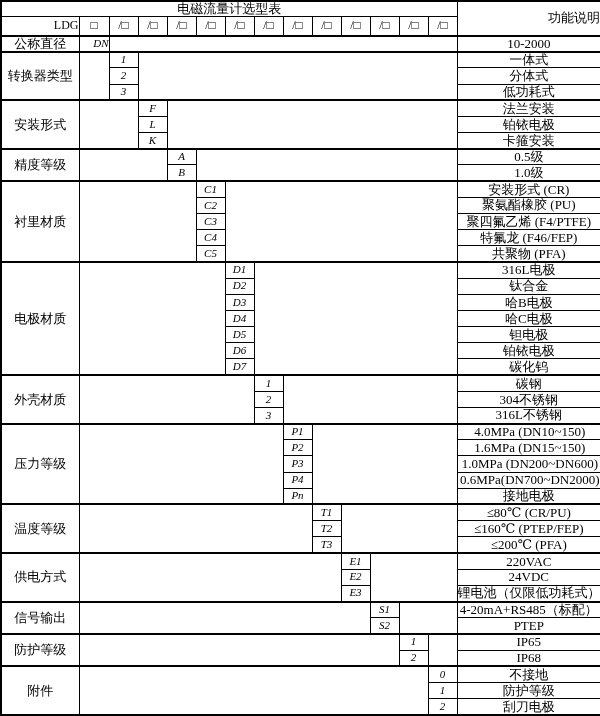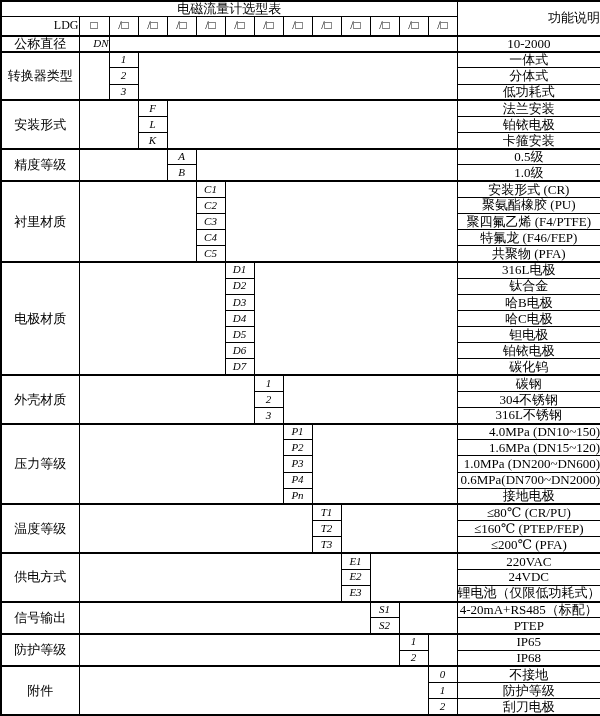--- a/index.html
+++ b/index.html
@@ -13,21 +13,21 @@
   tr.hdr{height:14px;}
   tr.ldgrow{height:19px;}
   tr.r{height:16px;}
   .title{font-size:13px;}
   .rhead{font-size:13px;text-align:right;}
   .ldg{text-align:right;padding-left:8px;font-size:12px;}
   .boxc{font-size:12px;}
   .lbl{font-size:13px;text-align:center;}
   .code{font-size:11px;font-style:italic;}
   .desc{font-size:13px;}
-  .desc.al{text-align:right;padding-left:2px;}
+  .desc.al{text-align:center;padding-left:2px;}
 </style>
 </head>
 <body>
 
 <div id="table-wrap">
 <table>
 <colgroup>
   <col style="width:78px">
         <col style="width:30px">
   <col style="width:29px">
@@ -193,21 +193,21 @@
 
 <tr class="r bt">
   <td class="lbl" rowspan="5">压力等级</td>
   <td class="gap" rowspan="5" colspan="7"></td>
   <td class="code">P1</td>
   <td class="gap" rowspan="5" colspan="5"></td>
   <td class="desc al">4.0MPa (DN10~150)</td>
 </tr>
 <tr class="r">
   <td class="code">P2</td>
-  <td class="desc al">1.6MPa (DN15~120)</td>
+  <td class="desc al">1.6MPa (DN15~150)</td>
 </tr>
 <tr class="r">
   <td class="code">P3</td>
   <td class="desc al">1.0MPa (DN200~DN600)</td>
 </tr>
 <tr class="r">
   <td class="code">P4</td>
   <td class="desc al">0.6MPa(DN700~DN2000)</td>
 </tr>
 <tr class="r">

